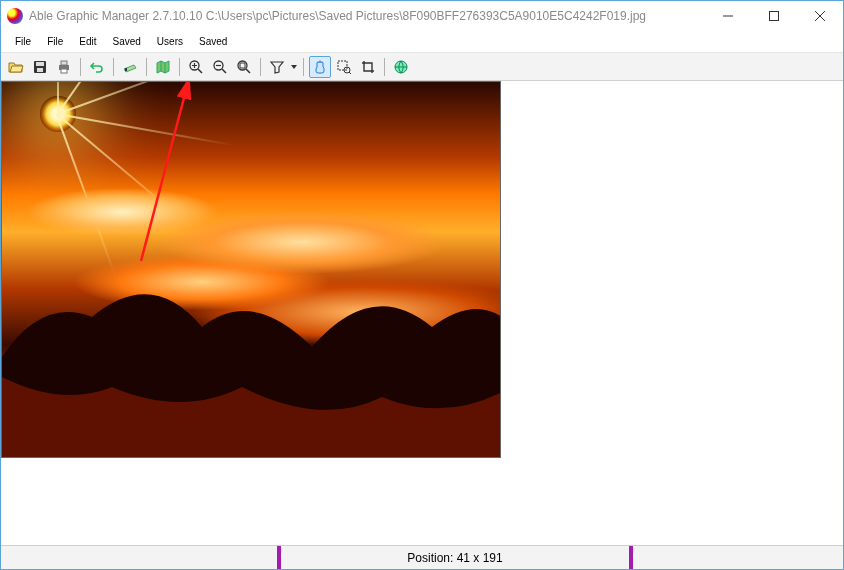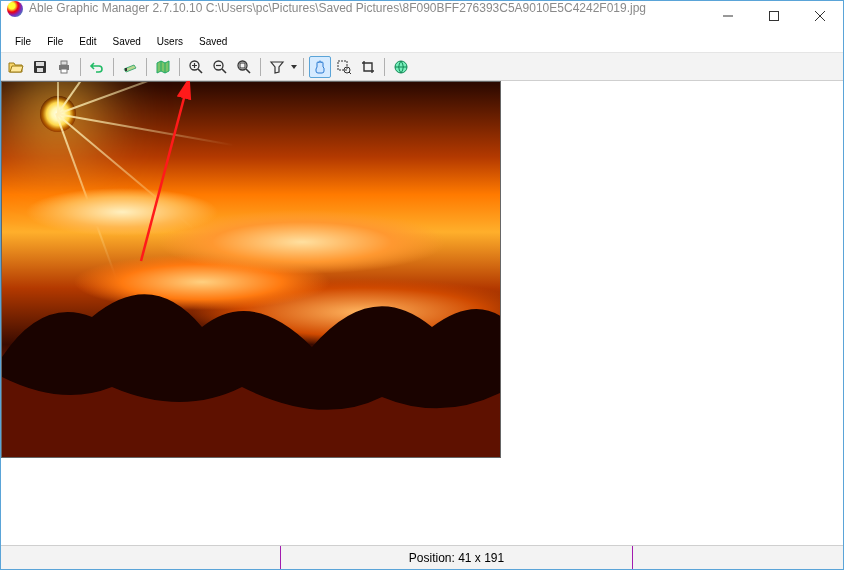--- a/index.html
+++ b/index.html
@@ -12,20 +12,21 @@
   overflow: hidden;
   display: flex;
   flex-direction: column;
   border: 1px solid #5aa4d8;
 }
 
 .titlebar {
   height: 30px;
   background: #fff;
   display: flex;
+  align-items: center;
   padding-left: 6px;
   color: #8a8a8a;
   font-size: 12px;
   user-select: none;
 }
 .titlebar .app-icon {
   width: 16px; height: 16px;
   margin-right: 6px;
   border-radius: 50%;
   background: radial-gradient(circle at 30% 30%, #ff3 20%, #e01 40%, #7b2cbf 60%, #2cb 100%);
@@ -140,21 +141,21 @@
 }
 
 .statusbar {
   height: 24px;
   border-top: 1px solid #cfcfcf;
   background: #f3f3f3;
   display: flex;
   align-items: stretch;
 }
 .statusbar .cell {
-  border-right: 1px solid #a21caf;
+  border-right: 4px solid #a21caf;
   display: flex; align-items: center; justify-content: center;
   font-size: 12px;
 }
 .statusbar .cell.a { width: 280px; }
 .statusbar .cell.b { flex: 1; }
 .statusbar .cell.c { width: 210px; border-right: none; }
 svg { display: block; }
 </style>
 </head>
 <body>

